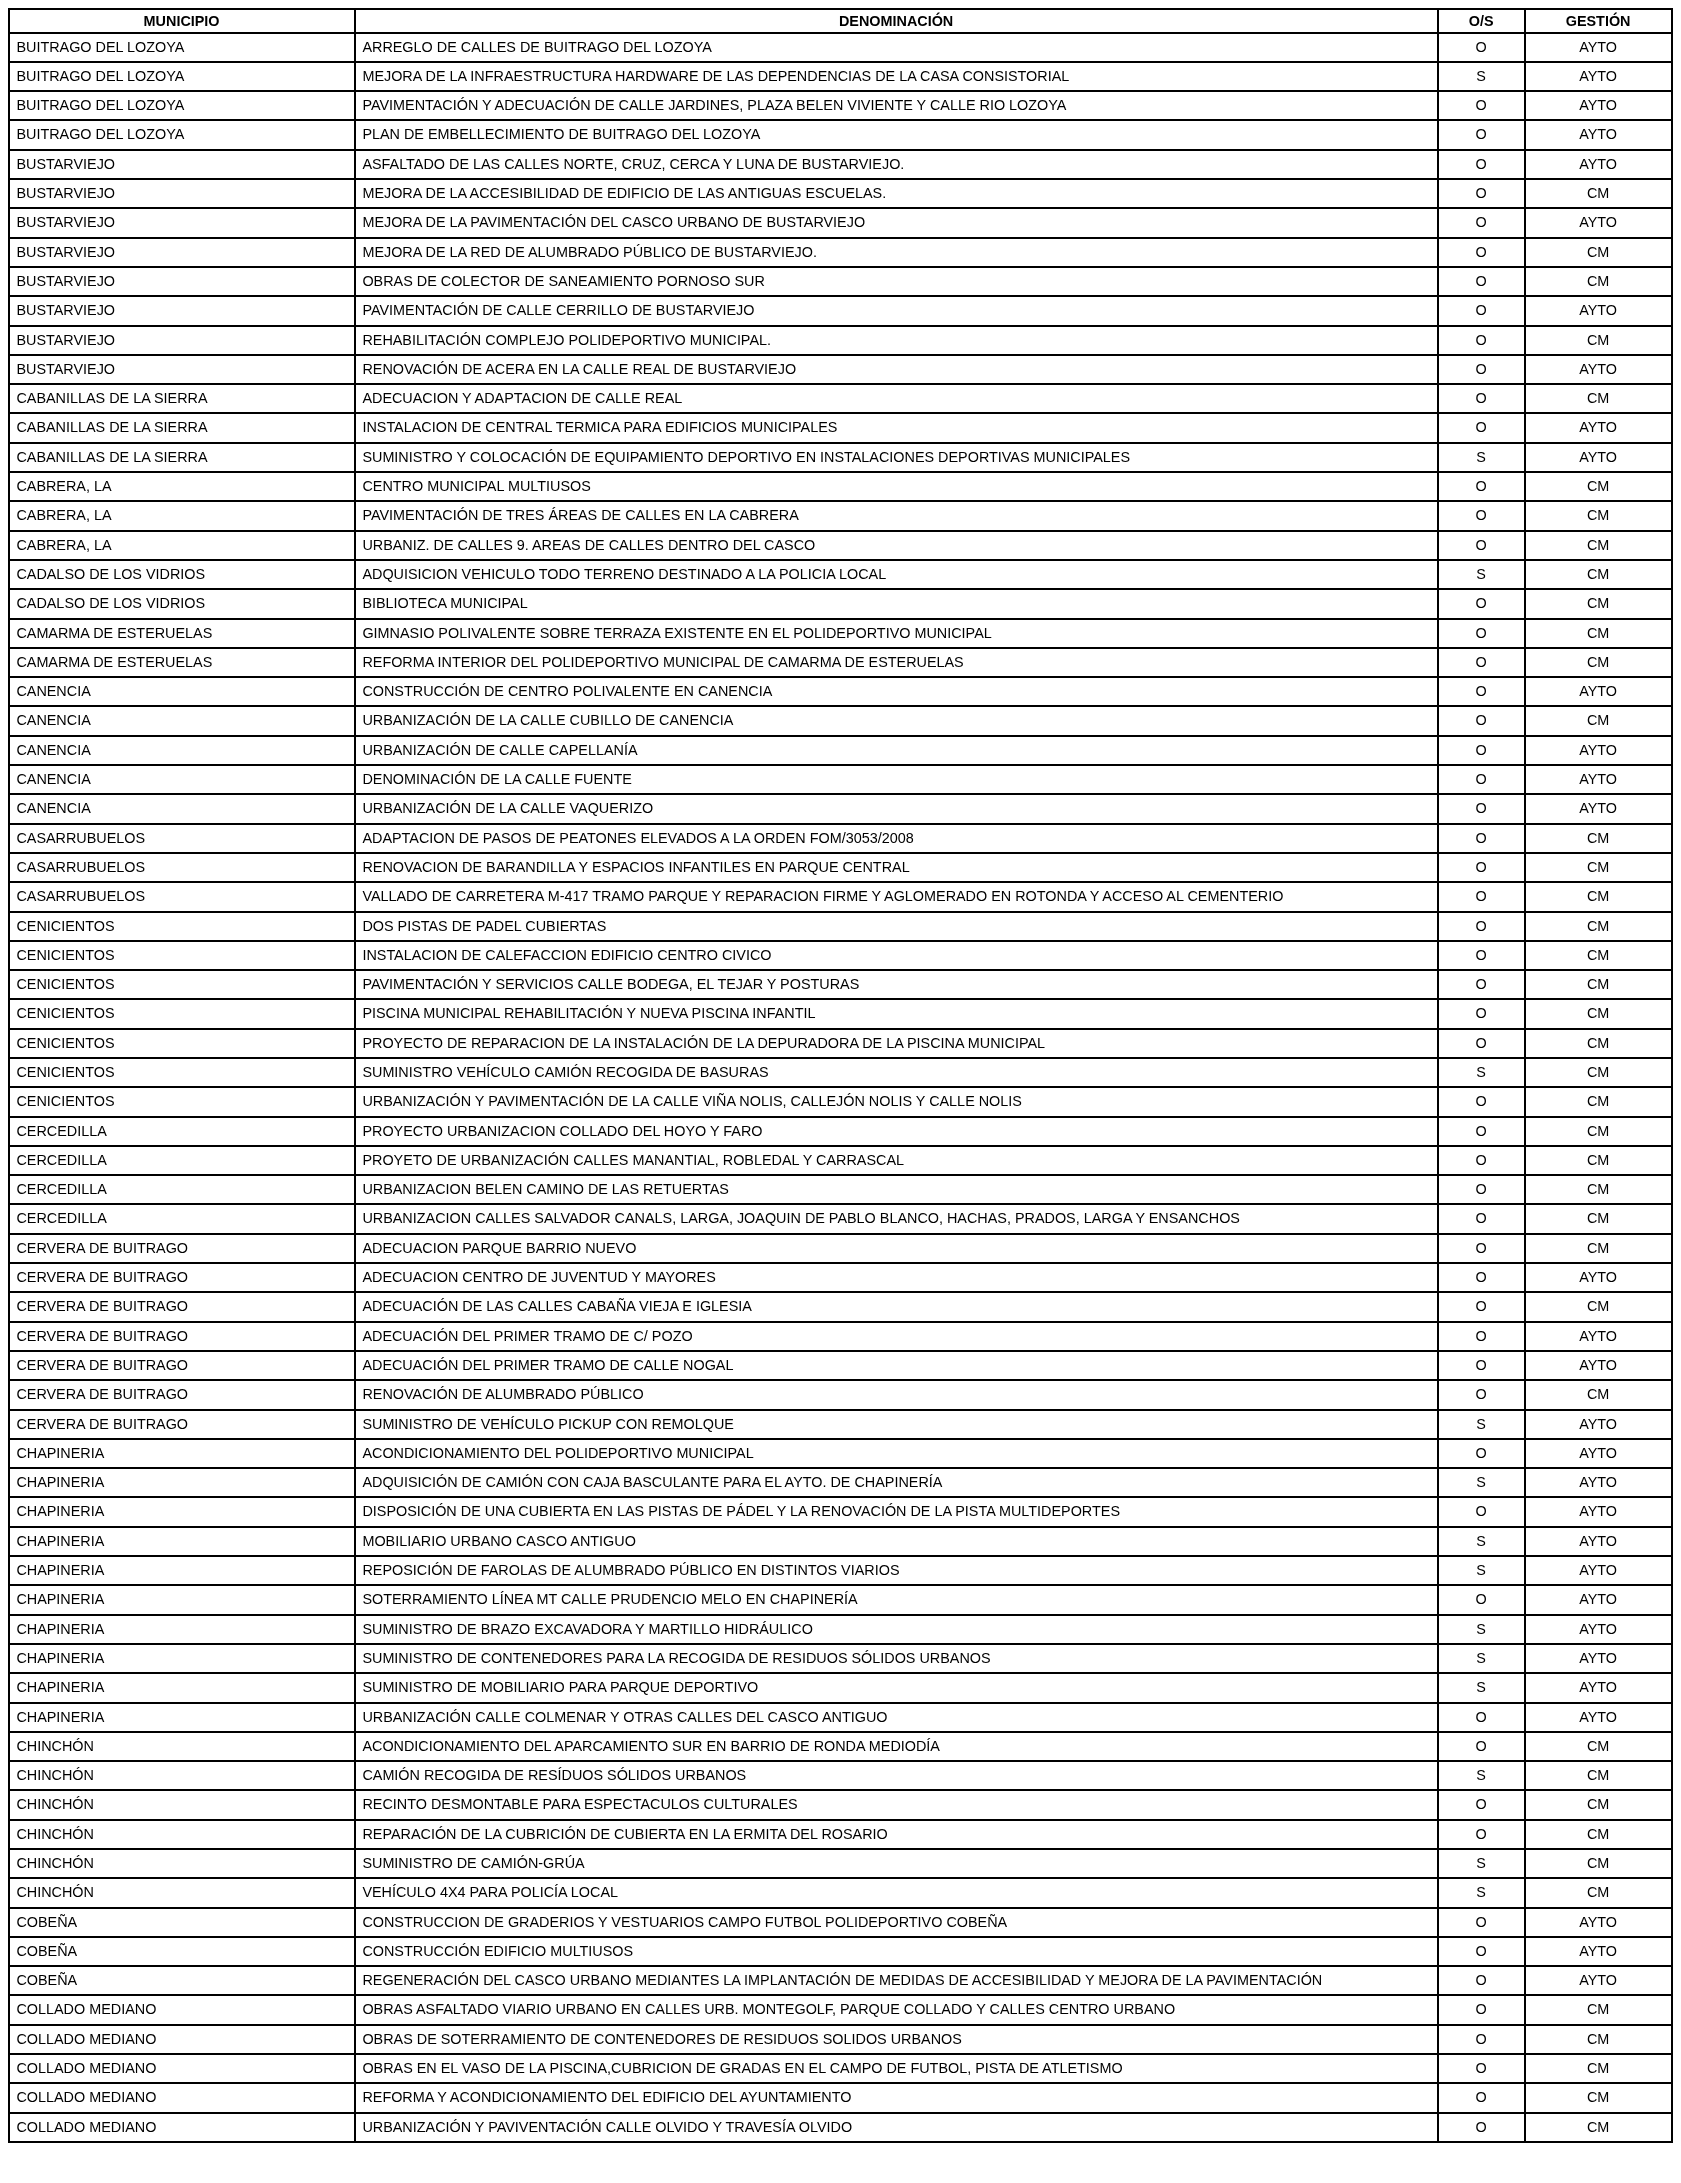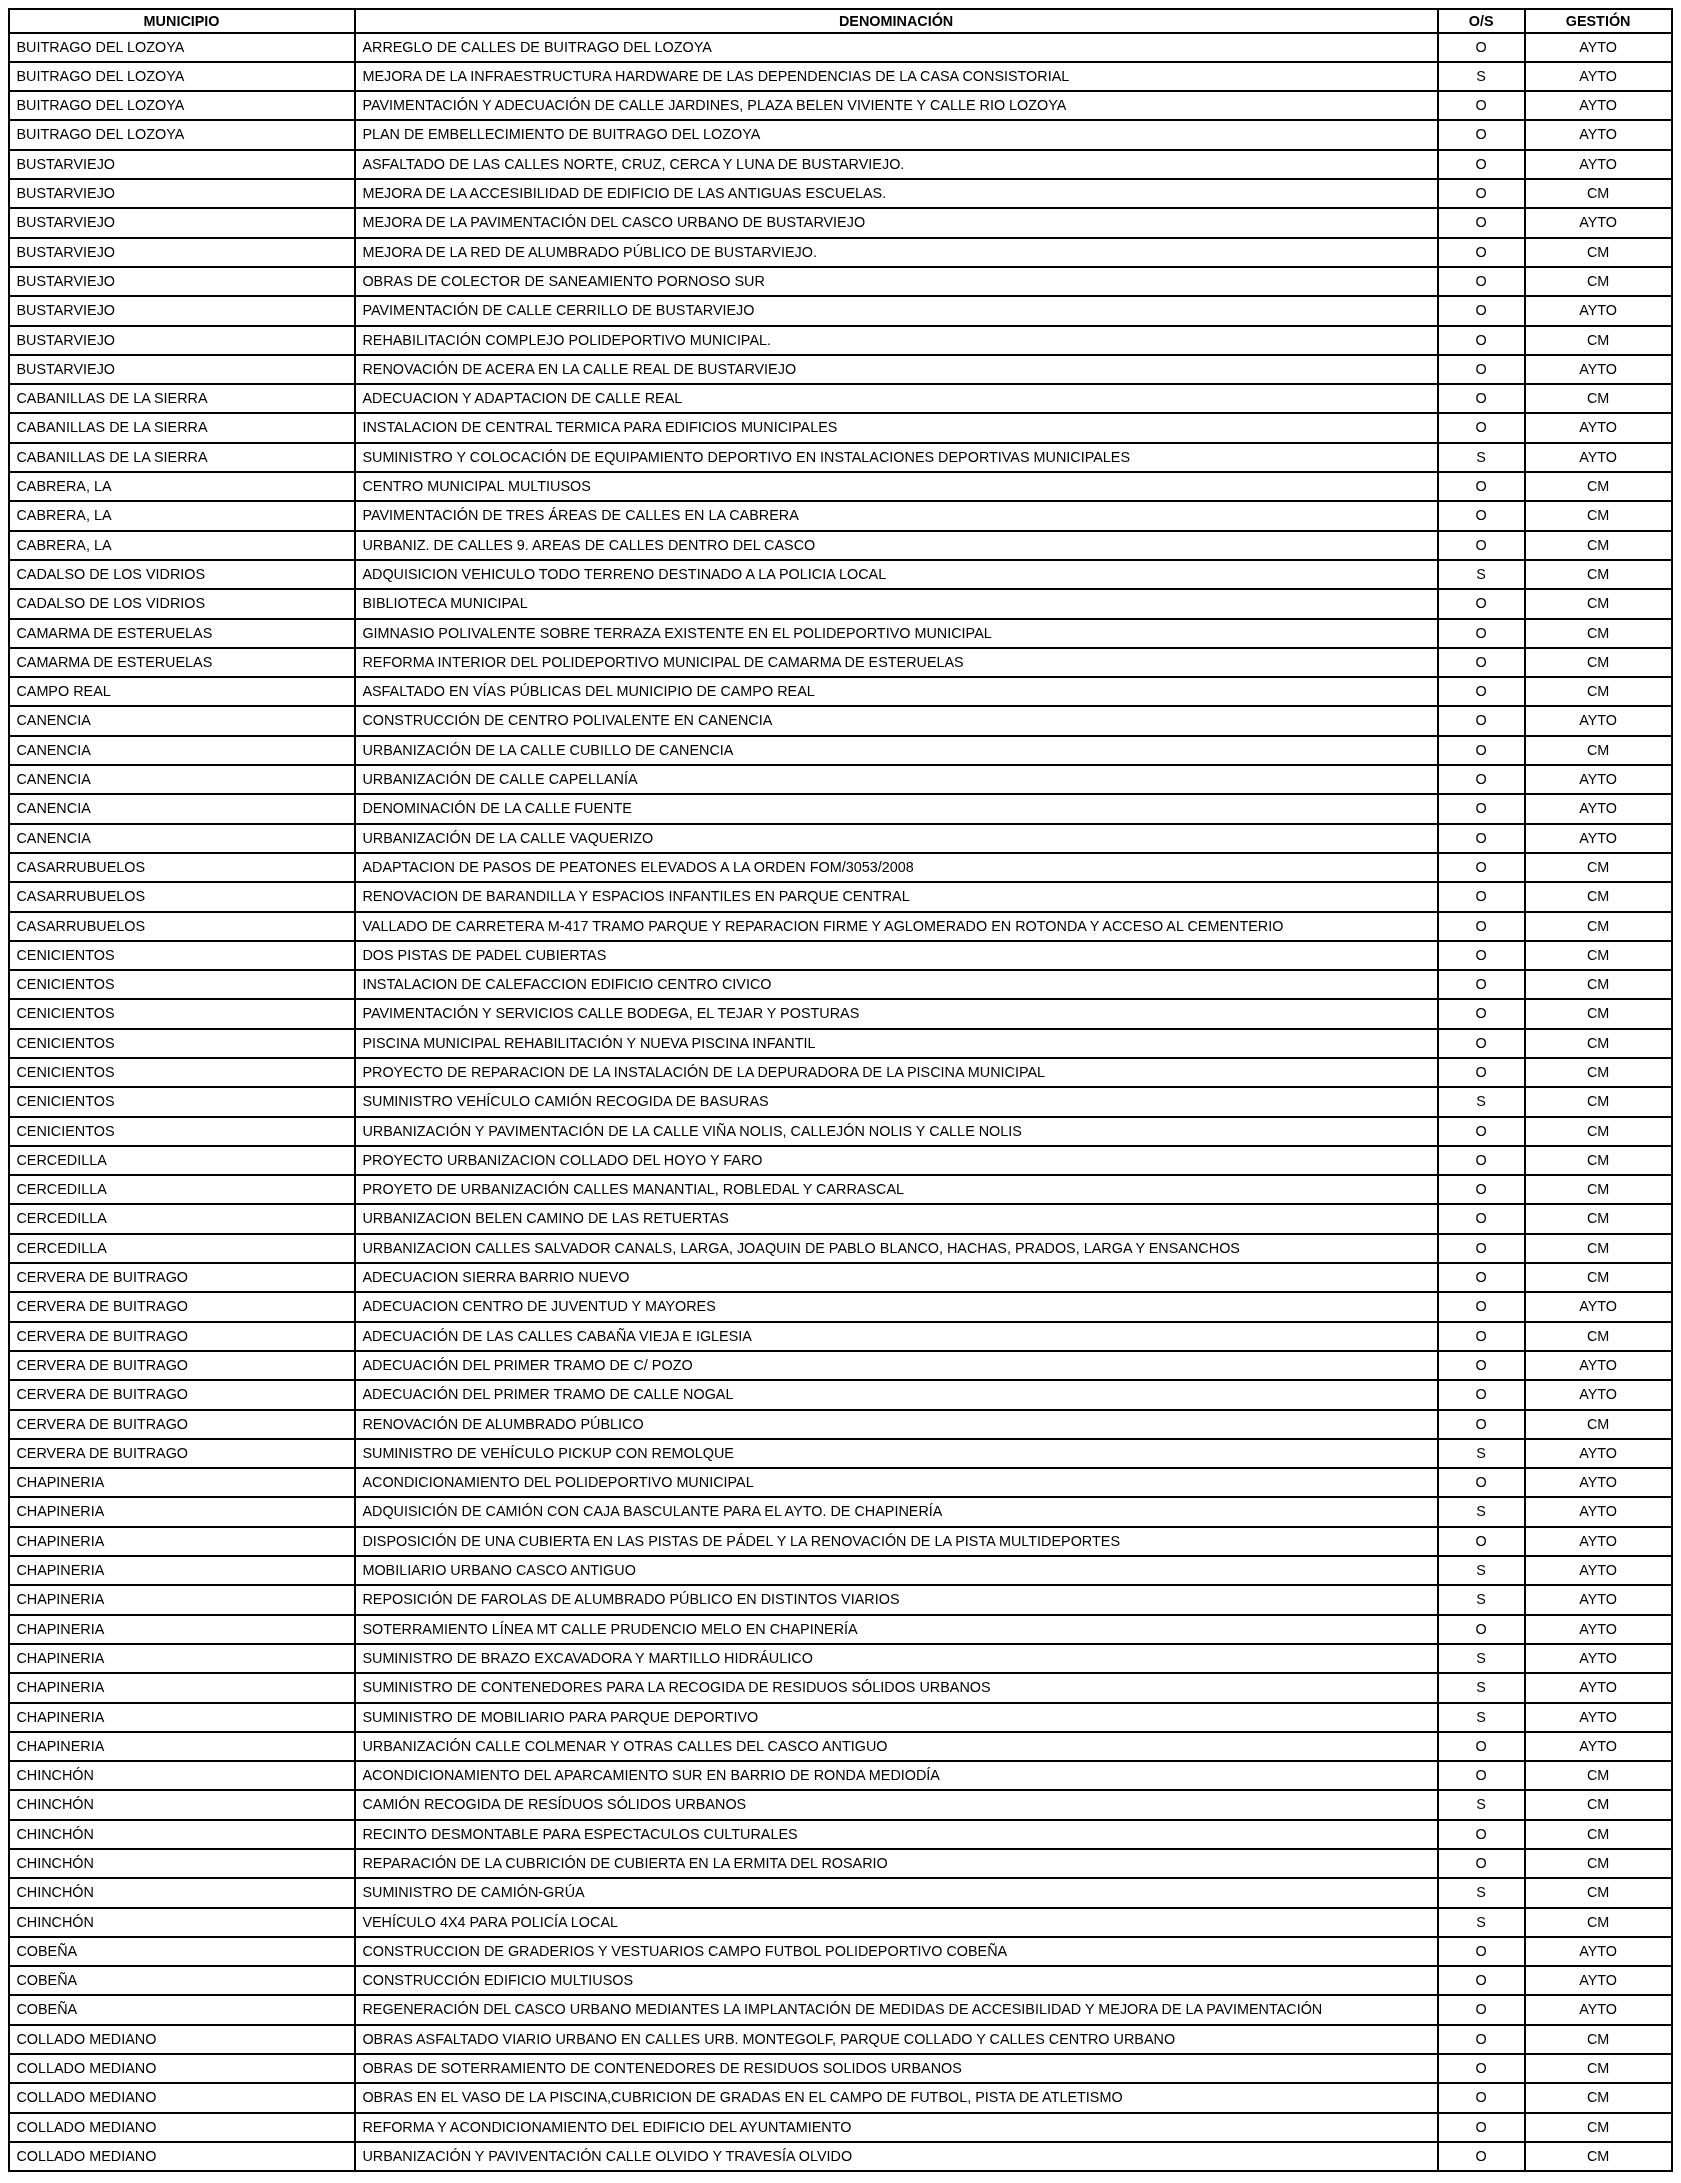--- a/index.html
+++ b/index.html
@@ -202,26 +202,20 @@
           <td class="c-os">O</td>
           <td class="c-gestion">CM</td>
         </tr>
         <tr>
           <td class="c-municipio">CAMARMA DE ESTERUELAS</td>
           <td class="c-denominacion">REFORMA INTERIOR DEL POLIDEPORTIVO MUNICIPAL DE CAMARMA DE ESTERUELAS</td>
           <td class="c-os">O</td>
           <td class="c-gestion">CM</td>
         </tr>
         <tr>
-          <td class="c-municipio">CAMPO REAL</td>
-          <td class="c-denominacion">ASFALTADO EN VÍAS PÚBLICAS DEL MUNICIPIO DE CAMPO REAL</td>
-          <td class="c-os">O</td>
-          <td class="c-gestion">CM</td>
-        </tr>
-        <tr>
           <td class="c-municipio">CANENCIA</td>
           <td class="c-denominacion">CONSTRUCCIÓN DE CENTRO POLIVALENTE EN CANENCIA</td>
           <td class="c-os">O</td>
           <td class="c-gestion">AYTO</td>
         </tr>
         <tr>
           <td class="c-municipio">CANENCIA</td>
           <td class="c-denominacion">URBANIZACIÓN DE LA CALLE CUBILLO DE CANENCIA</td>
           <td class="c-os">O</td>
           <td class="c-gestion">CM</td>
@@ -323,21 +317,21 @@
           <td class="c-gestion">CM</td>
         </tr>
         <tr>
           <td class="c-municipio">CERCEDILLA</td>
           <td class="c-denominacion">URBANIZACION CALLES SALVADOR CANALS, LARGA, JOAQUIN DE PABLO BLANCO, HACHAS, PRADOS, LARGA Y ENSANCHOS</td>
           <td class="c-os">O</td>
           <td class="c-gestion">CM</td>
         </tr>
         <tr>
           <td class="c-municipio">CERVERA DE BUITRAGO</td>
-          <td class="c-denominacion">ADECUACION SIERRA BARRIO NUEVO</td>
+          <td class="c-denominacion">ADECUACION PARQUE BARRIO NUEVO</td>
           <td class="c-os">O</td>
           <td class="c-gestion">CM</td>
         </tr>
         <tr>
           <td class="c-municipio">CERVERA DE BUITRAGO</td>
           <td class="c-denominacion">ADECUACION CENTRO DE JUVENTUD Y MAYORES</td>
           <td class="c-os">O</td>
           <td class="c-gestion">AYTO</td>
         </tr>
         <tr>

